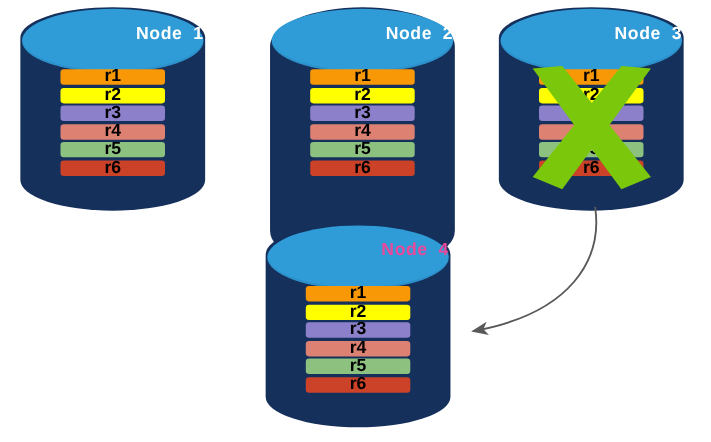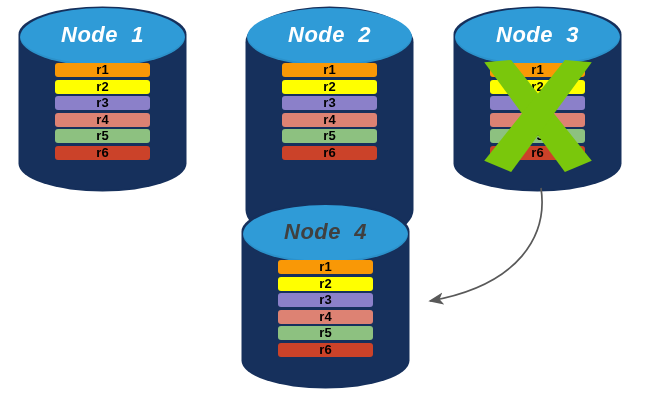--- a/index.html
+++ b/index.html
@@ -43,43 +43,42 @@
     height: 58px;
     background: #2f9bd7;
     border-radius: 50%;
     box-shadow: inset 0 -2px 0 rgba(0,0,0,0.06);
   }
   .node-label {
     position: absolute;
     left: 0;
     top: 14px;
     width: 100%;
-    text-align: center;
+    text-align: right;
     color: #ffffff;
-    font-size: 22px;
+    font-size: 16px;
     font-weight: bold;
     letter-spacing: 0.5px;
     white-space: pre;
     z-index: 3;
-    font-style: italic;
   }
   .rows {
     position: absolute;
     left: 0;
     top: 0;
     width: 100%;
     height: 100%;
     z-index: 2;
   }
   .row {
     position: absolute;
     height: 14px;
     border-radius: 3px;
     color: #000000;
-    font-size: 13px;
+    font-size: 16px;
     font-weight: bold;
     text-align: center;
     line-height: 14px;
   }
 
   
   .cross {
     position: absolute;
     z-index: 4;
     pointer-events: none;
@@ -140,21 +139,21 @@
           <div class="row" style="background: rgb(203, 66, 41); left: 35px; width: 95px; top: 137.5px; height: 14px;">r6</div>
         </div>
         <svg class="cross" viewBox="0 0 100 100" width="112" height="140" style="left: 26.5px; top: 38px;">
           <path d="M2,2 L26,0 L98,90 L74,100 Z" fill="#7ac70c"></path>
           <path d="M98,2 L74,0 L2,90 L26,100 Z" fill="#7ac70c"></path>
         </svg>
       </div>
       <div class="node" style="left: 243px; top: 205px; width: 165px; height: 182px;">
         <div class="node-body" style="background: rgb(22, 48, 92);"></div>
         <div class="node-top" style="background: rgb(47, 155, 215);"></div>
-        <div class="node-label" style="color: #404040;">Node  4</div>
+        <div class="node-label" style="color: #ec4899;">Node  4</div>
         <div class="rows">
           <div class="row" style="background: rgb(249, 152, 6); left: 35px; width: 95px; top: 55px; height: 14px;">r1</div>
           <div class="row" style="background: rgb(255, 255, 0); left: 35px; width: 95px; top: 71.5px; height: 14px;">r2</div>
           <div class="row" style="background: rgb(139, 128, 201); left: 35px; width: 95px; top: 88px; height: 14px;">r3</div>
           <div class="row" style="background: rgb(221, 130, 115); left: 35px; width: 95px; top: 104.5px; height: 14px;">r4</div>
           <div class="row" style="background: rgb(141, 193, 128); left: 35px; width: 95px; top: 121px; height: 14px;">r5</div>
           <div class="row" style="background: rgb(203, 66, 41); left: 35px; width: 95px; top: 137.5px; height: 14px;">r6</div>
         </div>
       </div>
     </div>

